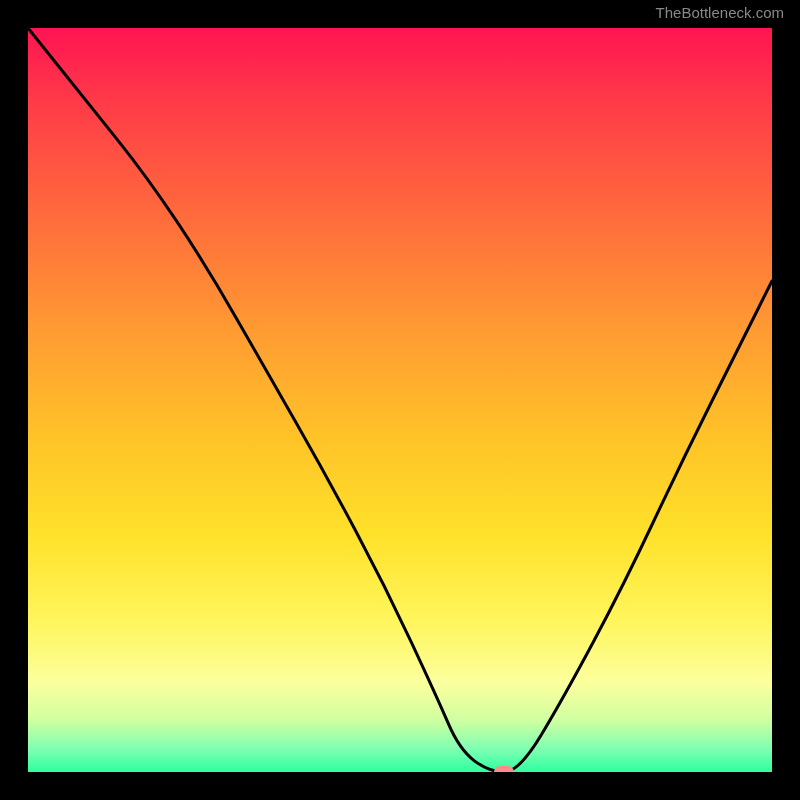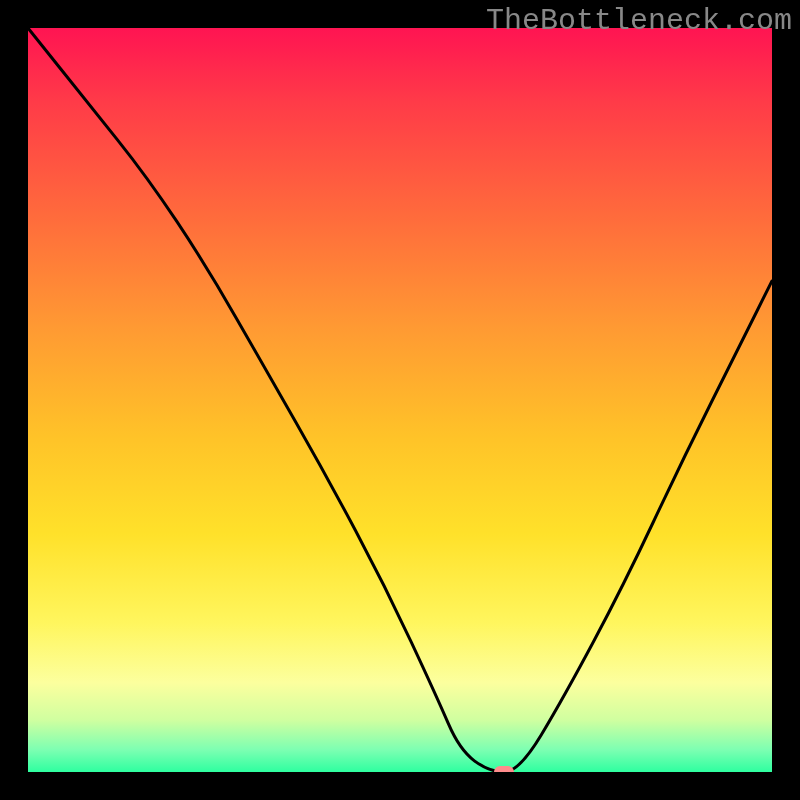--- a/index.html
+++ b/index.html
@@ -13,24 +13,24 @@
   }
   .outer {
     width: 800px;
     height: 800px;
     background: #000;
     position: relative;
   }
   .watermark {
     position: absolute;
     top: 4px;
-    right: 8px;
+    right: 16px;
     color: #888;
-    font-size: 30px;
-    font-family: Liberation Mono, monospace;
+    font-size: 15px;
+    font-family: Liberation Sans, sans-serif;
     z-index: 10;
     user-select: none;
   }
   .plot-area {
     position: absolute;
     left: 28px;
     top: 28px;
     width: 744px;
     height: 744px;
     overflow: hidden;

